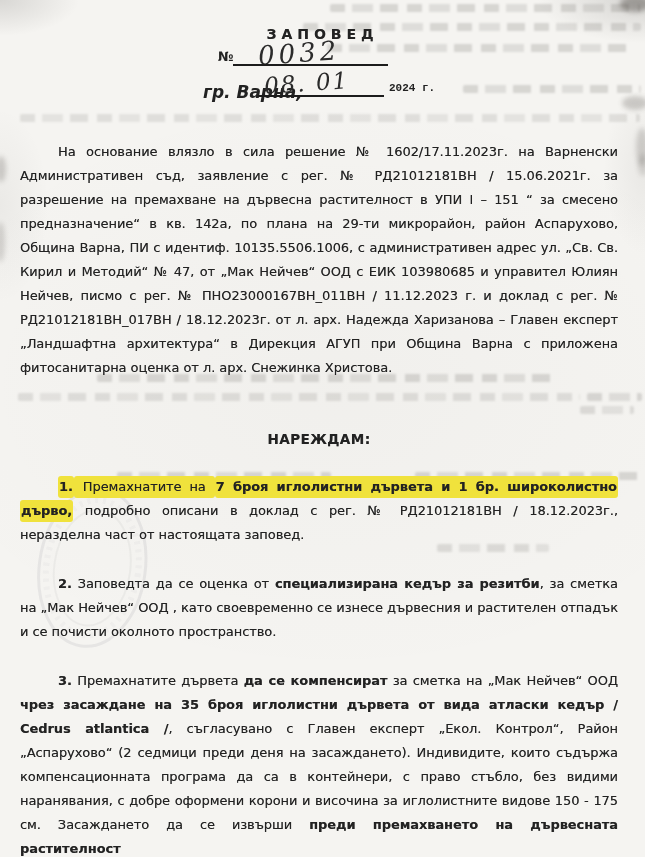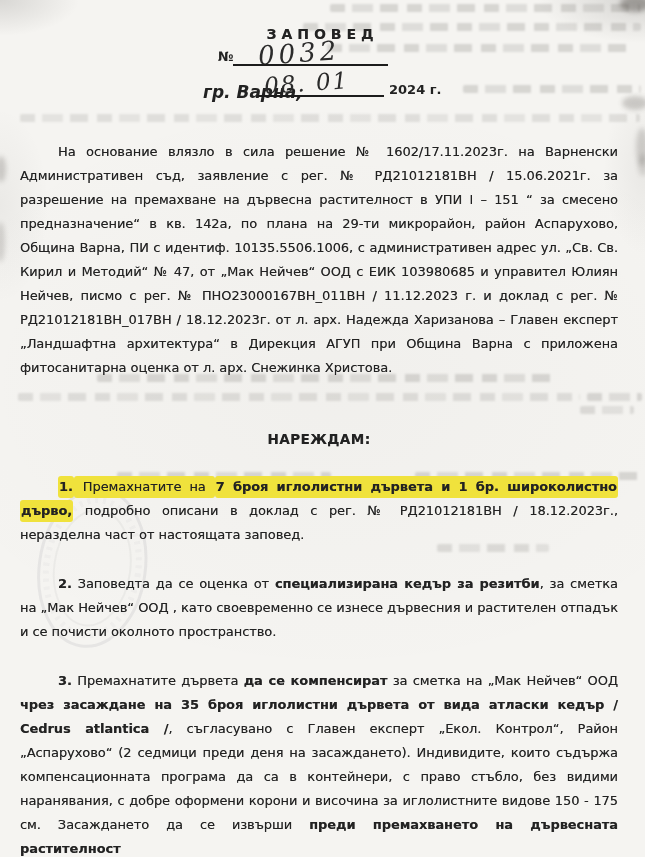--- a/index.html
+++ b/index.html
@@ -24,21 +24,21 @@
   .hand{
     font-family:"DejaVu Serif",serif;font-style:italic;color:#2b2b2b;
     letter-spacing:4px;transform:rotate(-4deg);display:inline-block;
   }
   .hand-number{position:absolute;left:258px;top:38px;font-size:26px;}
   .hand-date{position:absolute;left:264px;top:70px;font-size:23px;letter-spacing:2px;}
   .rule{position:absolute;height:0;border-bottom:2px solid #1c1c1c;}
   .rule-number{left:233px;top:64px;width:155px;}
   .rule-date{left:258px;top:95px;width:126px;}
   .place-label{position:absolute;left:203px;top:82px;font-size:17px;font-weight:bold;font-style:italic;}
-  .year-label{position:absolute;left:389px;top:82px;font-size:13px;font-weight:bold;}
+  .year-label{position:absolute;left:389px;top:82px;font-size:11px;font-weight:bold;font-family:Liberation Mono, monospace;}
   
   .body-block{
     position:absolute;left:20px;top:140px;width:598px;
     font-size:12.9px;line-height:24px;text-align:justify;
     text-shadow:.2px .2px .35px rgba(35,35,35,.55);
   }
   .para{margin:0 0 25px;text-indent:38px;}
   .intro{margin-bottom:47px;}
   .order-heading{
     text-align:center;font-weight:bold;font-size:13.5px;letter-spacing:.5px;

